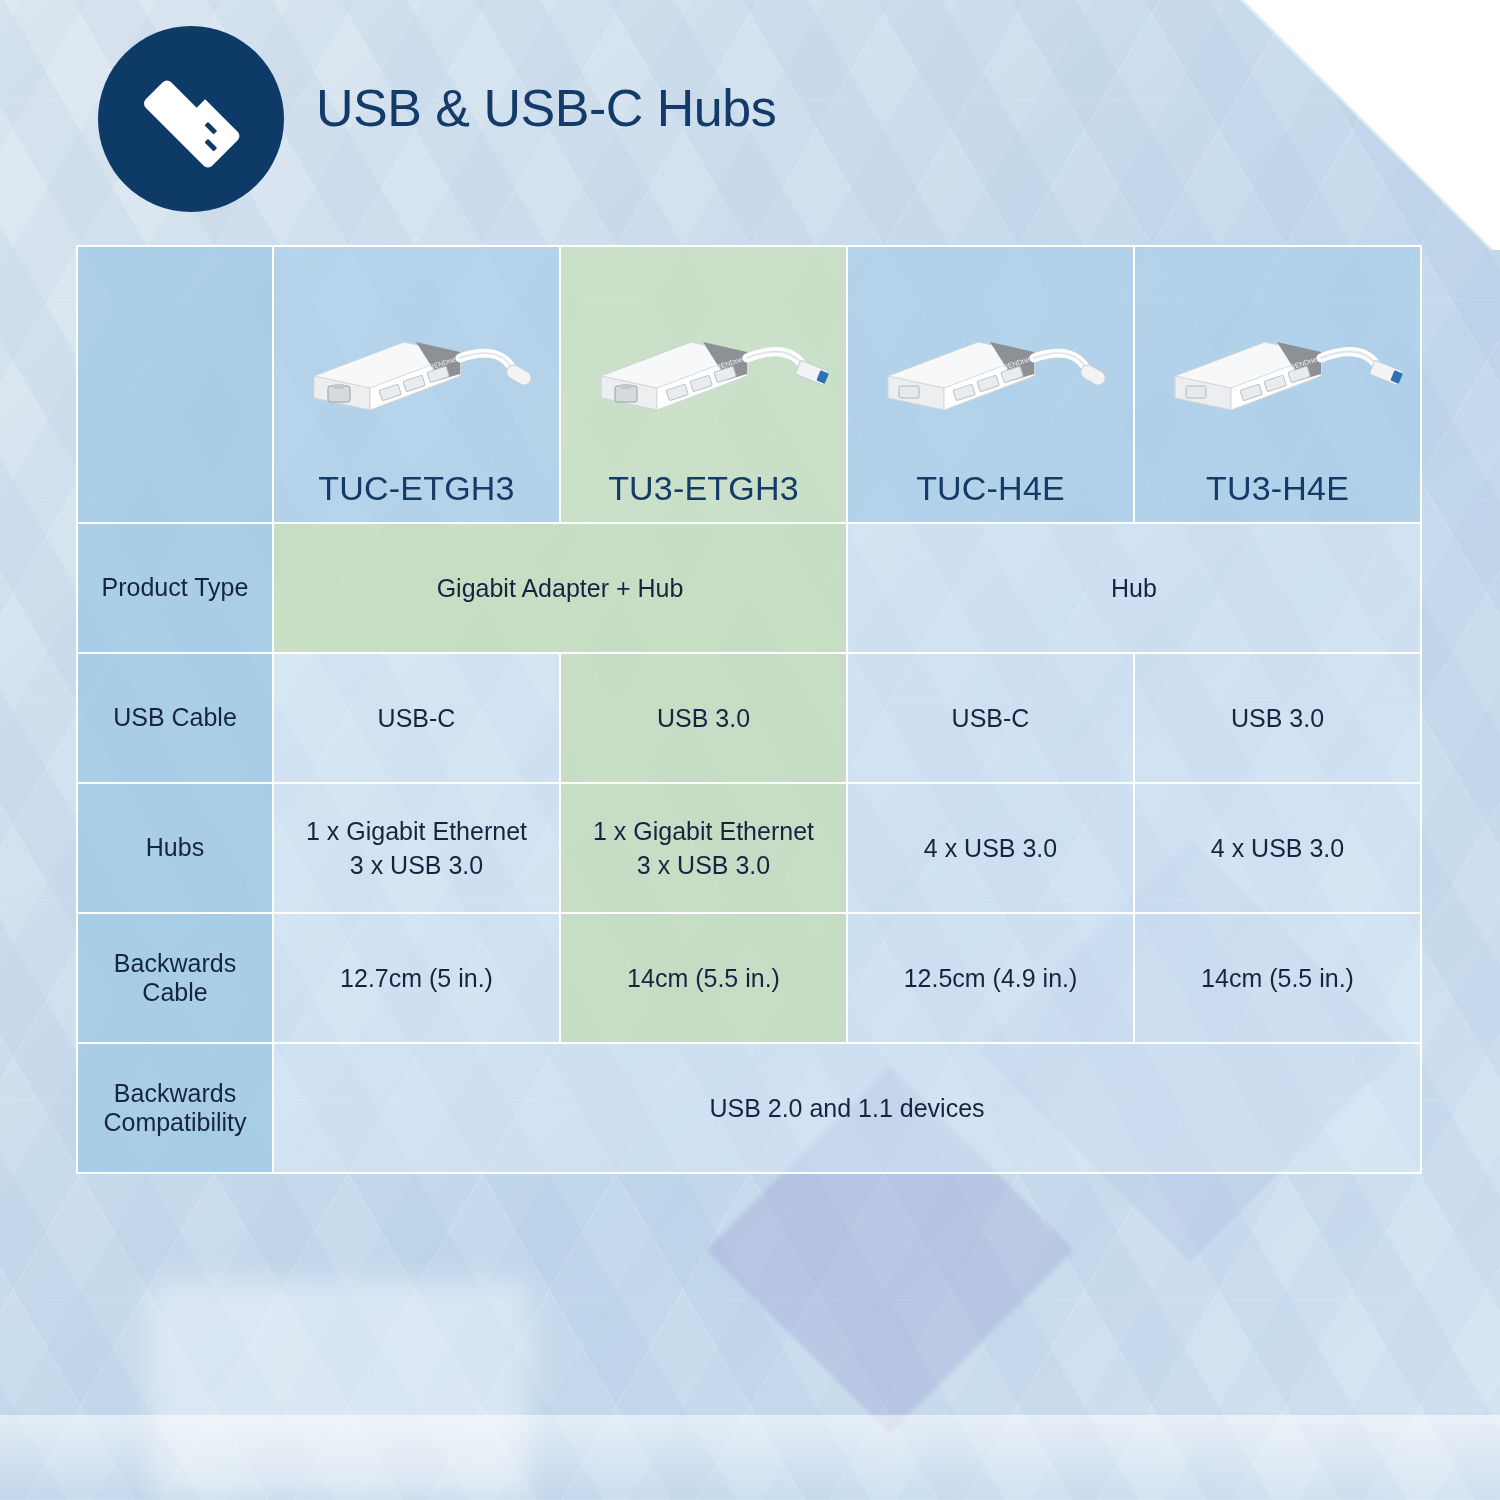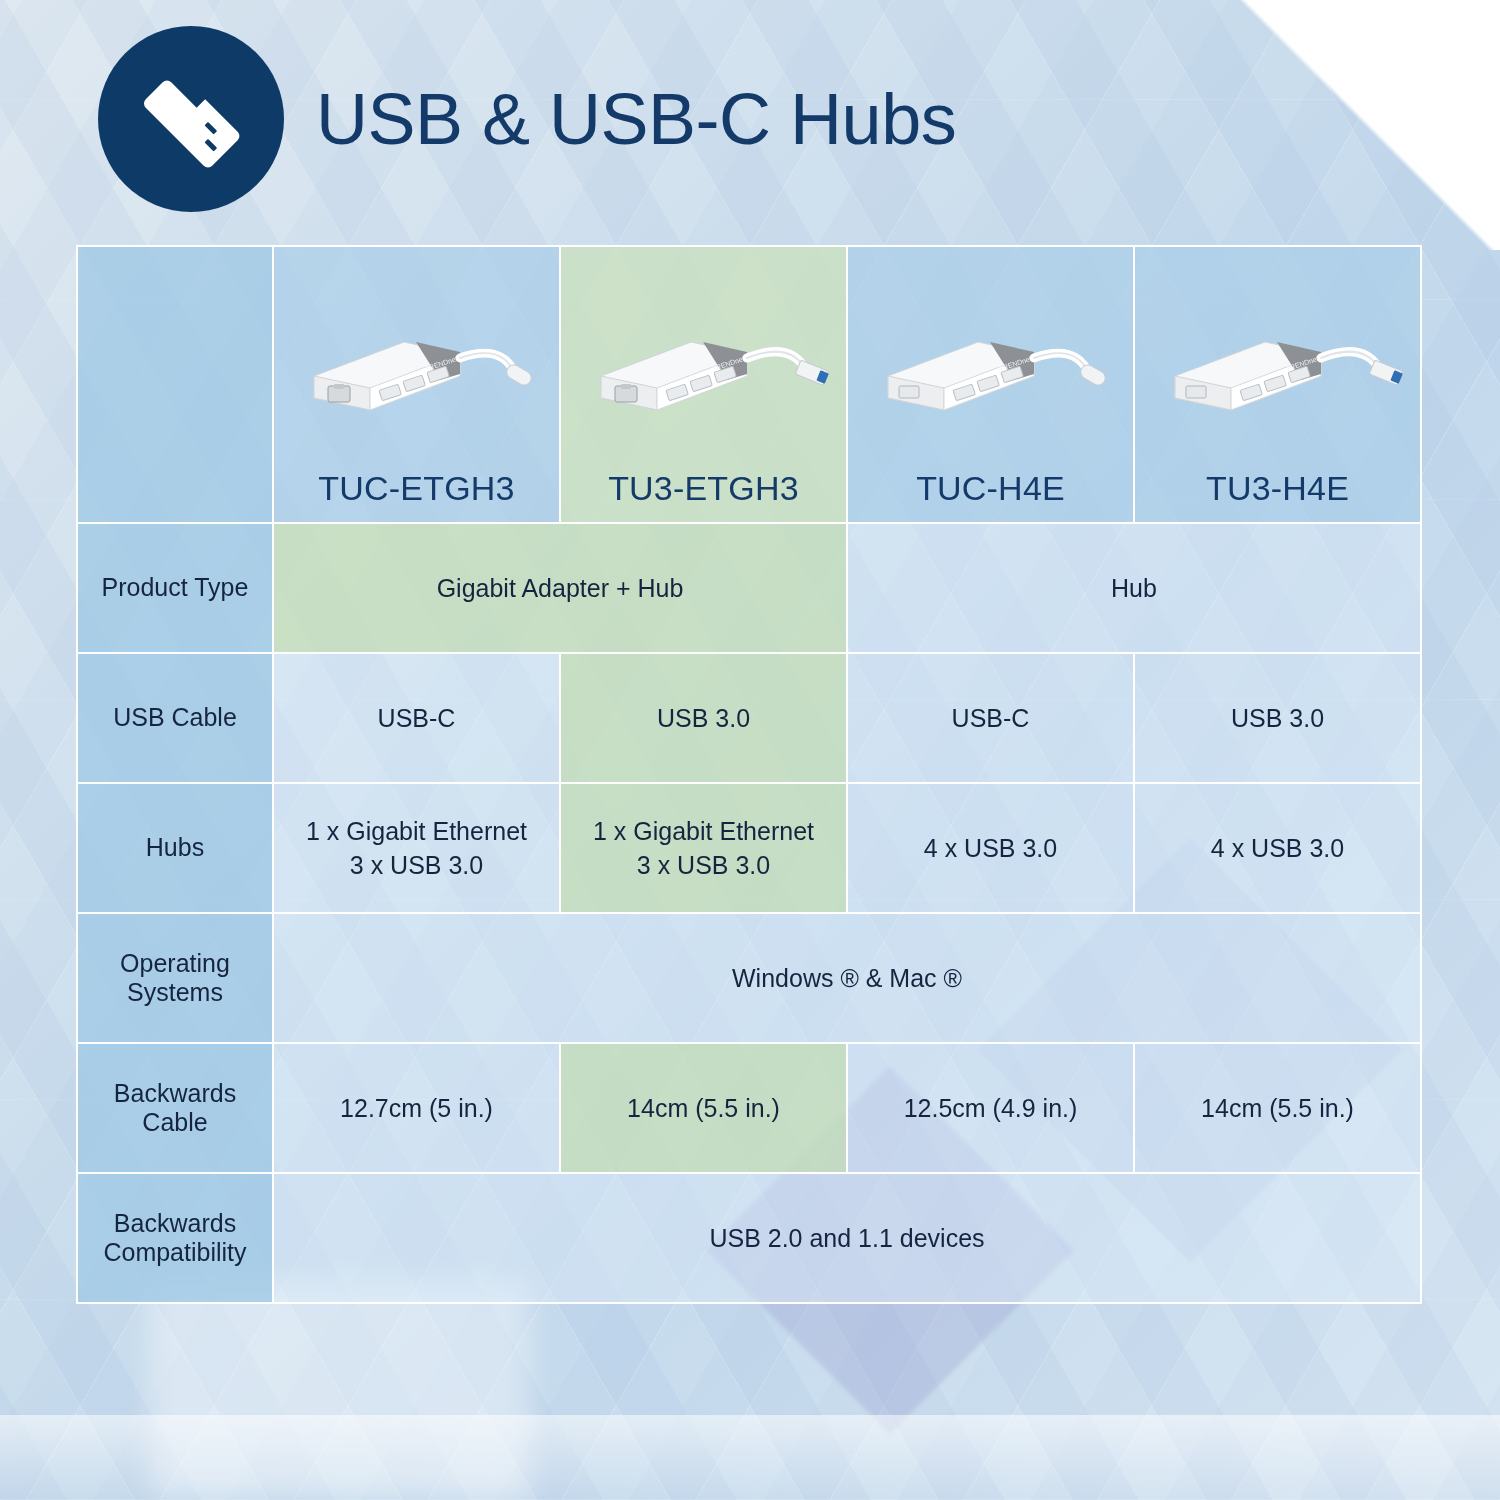--- a/index.html
+++ b/index.html
@@ -59,21 +59,21 @@
   #header{position:absolute;left:0;top:0;width:1500px;height:235px;}
   #logo-badge{
     position:absolute;left:98px;top:26px;width:186px;height:186px;
     border-radius:50%;
     background:#0e3a68;
     display:flex;align-items:center;justify-content:center;
   }
   #logo-badge svg{display:block;}
   #page-title{
     position:absolute;left:316px;top:78px;
-    font-size:72px;letter-spacing:-.5px;
+    font-size:52px;letter-spacing:-.5px;
     color:#143a69;
     font-weight:400;
     white-space:nowrap;
   }
 
   
   #compare-table{
     position:absolute;left:76px;top:245px;
     width:1346px;
     border-collapse:collapse;
@@ -295,27 +295,20 @@
           <div class="twoline">
             <div>1 x Gigabit Ethernet</div>
             <div>3 x USB 3.0</div>
           </div>
         </td>
         <td class="val">4 x USB 3.0</td>
         <td class="val">4 x USB 3.0</td>
       </tr>
 
 
-      <tr class="r-os">
-        <td class="rowlabel">
-          <div>Operating</div>
-          <div>Systems</div>
-        </td>
-        <td class="val" colspan="4">Windows ® &amp; Mac ®</td>
-      </tr>
 
       <tr class="r-cable">
         <td class="rowlabel">
           <div>Backwards</div>
           <div>Cable</div>
         </td>
         <td class="val">12.7cm (5 in.)</td>
         <td class="val hl">14cm (5.5 in.)</td>
         <td class="val">12.5cm (4.9 in.)</td>
         <td class="val">14cm (5.5 in.)</td>

